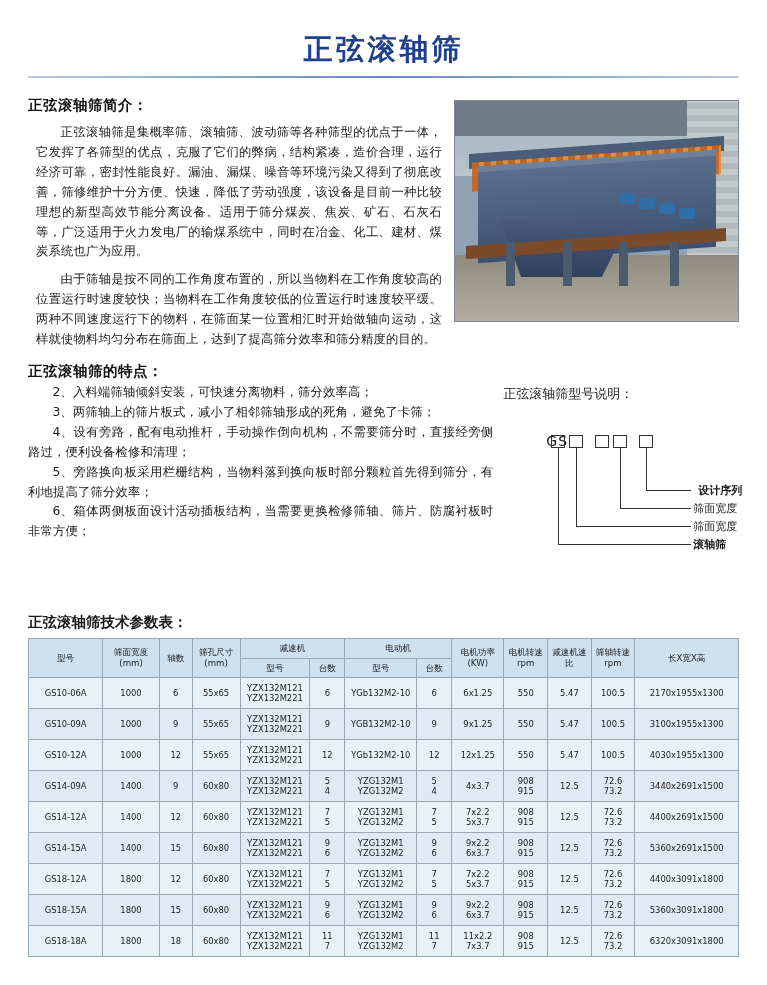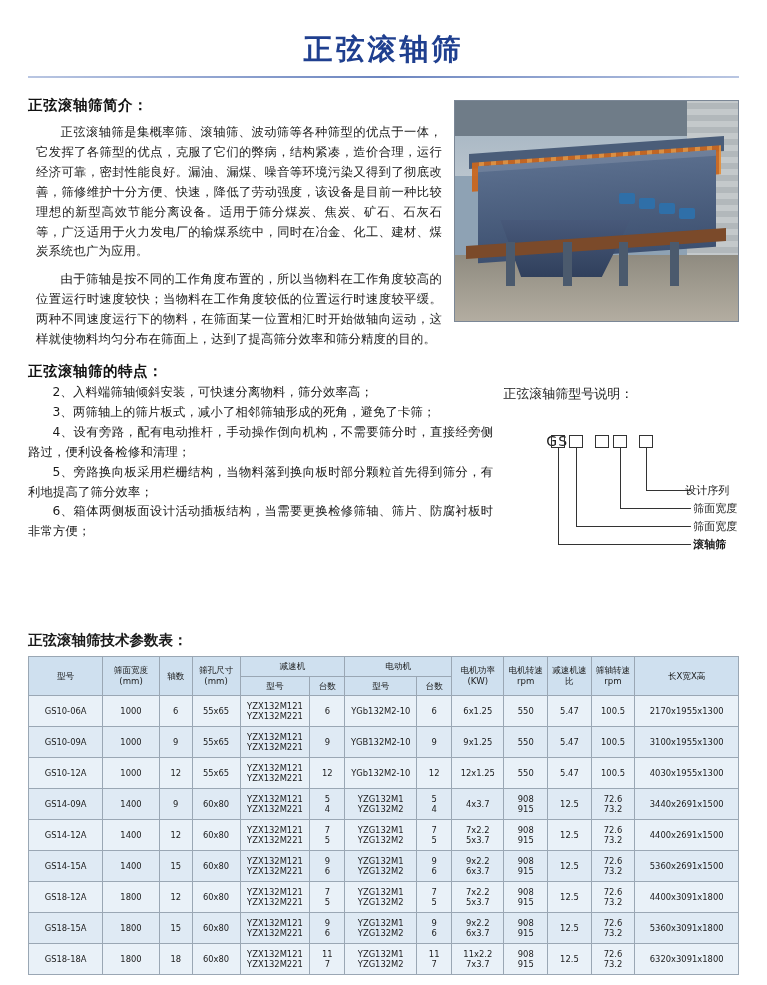--- a/index.html
+++ b/index.html
@@ -115,21 +115,21 @@
   .model-gs { position:absolute; left:14px; top:4px; font-size:14px; font-weight:normal; letter-spacing:1px;margin-left:29px;}
   .mbox {
     position:absolute; top:6px; width:14px; height:13px;
     border:1px solid #333;
   }
   .vline { position:absolute; width:1px; background:#333; }
   .hline { position:absolute; height:1px; background:#333; }
   .mlabel { position:absolute; font-size:11px; white-space:nowrap; }
 
   
-  .table-title { font-size: 14.5px; font-weight: bold; margin: 32px 0 6px 0; }
+  .table-title { font-size: 14.5px; font-weight: bold; margin: 14px 0 6px 0; }
   table.spec {
     border-collapse: collapse;
     width: 711px;
     font-size: 8.4px;
     table-layout: fixed;
   }
   table.spec th, table.spec td {
     border: 1px solid #9aa7b4;
     text-align: center;
     vertical-align: middle;
@@ -203,21 +203,21 @@
       <div class="model-diagram">
         <div class="model-gs">GS</div>
         <div class="mbox" style="left:48px"></div>
         <div class="mbox" style="left:66px"></div>
         <div class="mbox" style="left:92px"></div>
         <div class="mbox" style="left:110px"></div>
         <div class="mbox" style="left:136px"></div>
 
         <div class="vline" style="left:143px; top:19px; height:42px;"></div>
         <div class="hline" style="left:143px; top:61px; width:45px;"></div>
-        <div class="mlabel" style="left:182px; top:54px;">设计序列</div>
+        <div class="mlabel" style="left:195px; top:54px;font-weight:bold;">设计序列</div>
 
         <div class="vline" style="left:117px; top:19px; height:60px;"></div>
         <div class="hline" style="left:117px; top:79px; width:71px;"></div>
         <div class="mlabel" style="left:190px; top:72px;">筛面宽度</div>
 
         <div class="vline" style="left:73px; top:19px; height:78px;"></div>
         <div class="hline" style="left:73px; top:97px; width:115px;"></div>
         <div class="mlabel" style="left:190px; top:90px;">筛面宽度</div>
 
         <div class="vline" style="left:55px; top:19px; height:96px;"></div>

